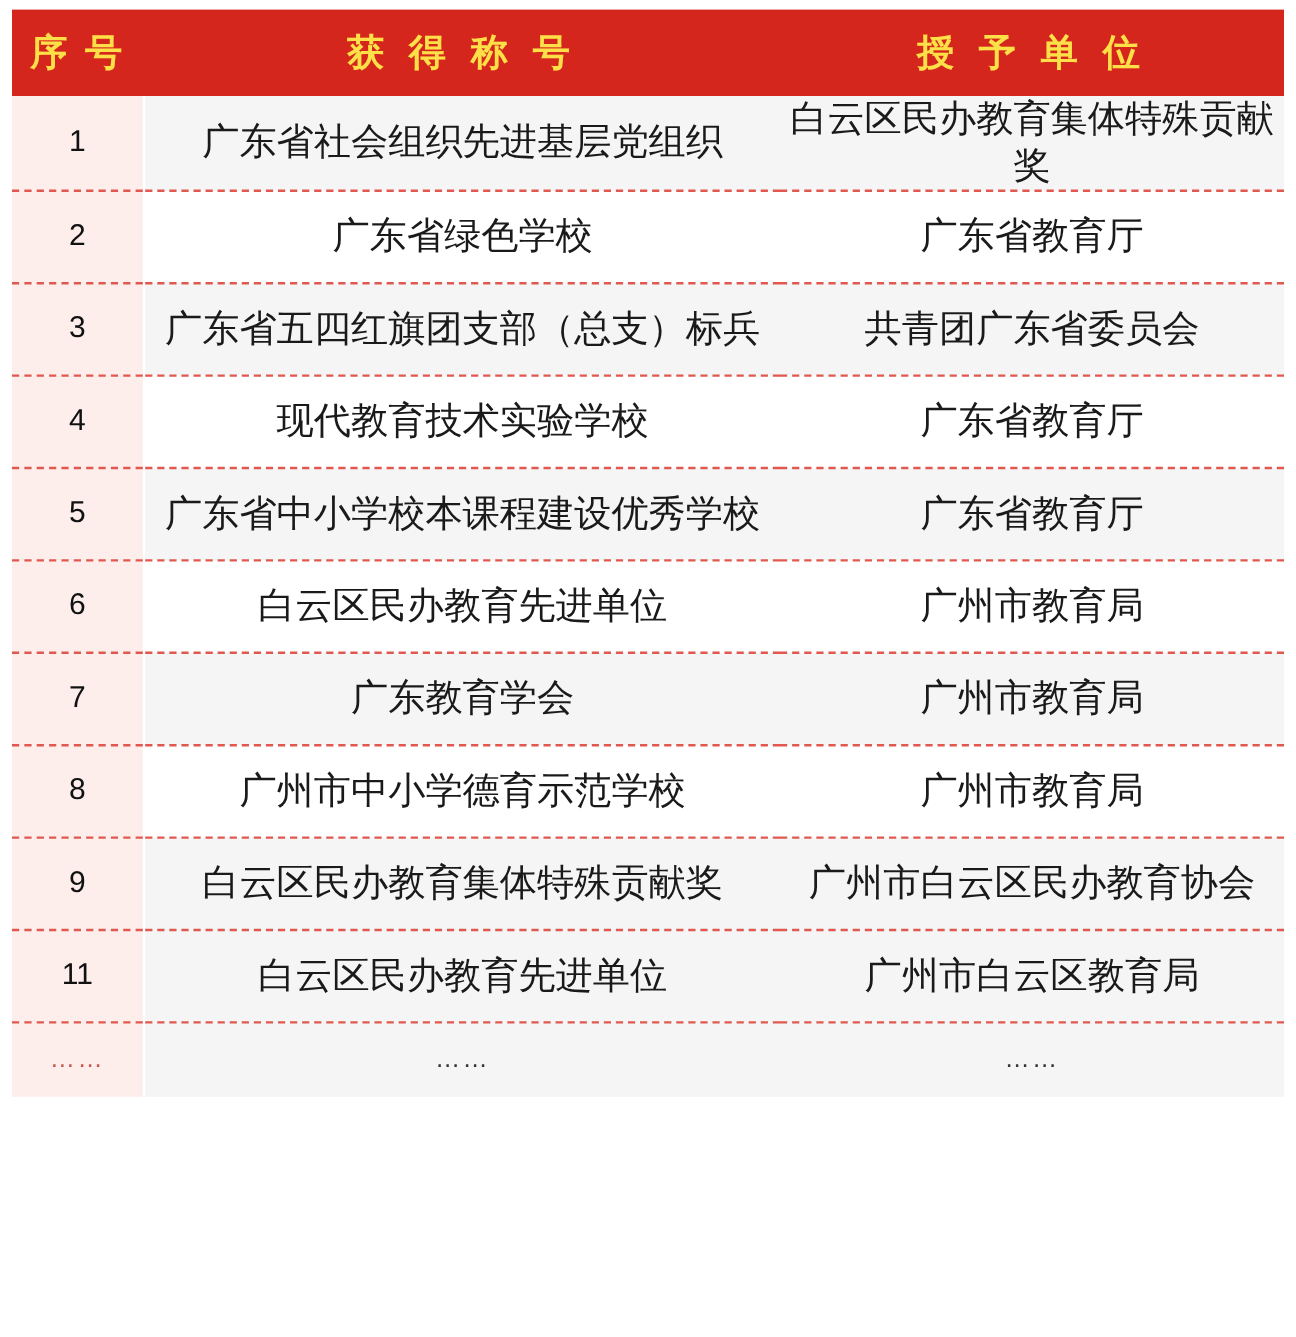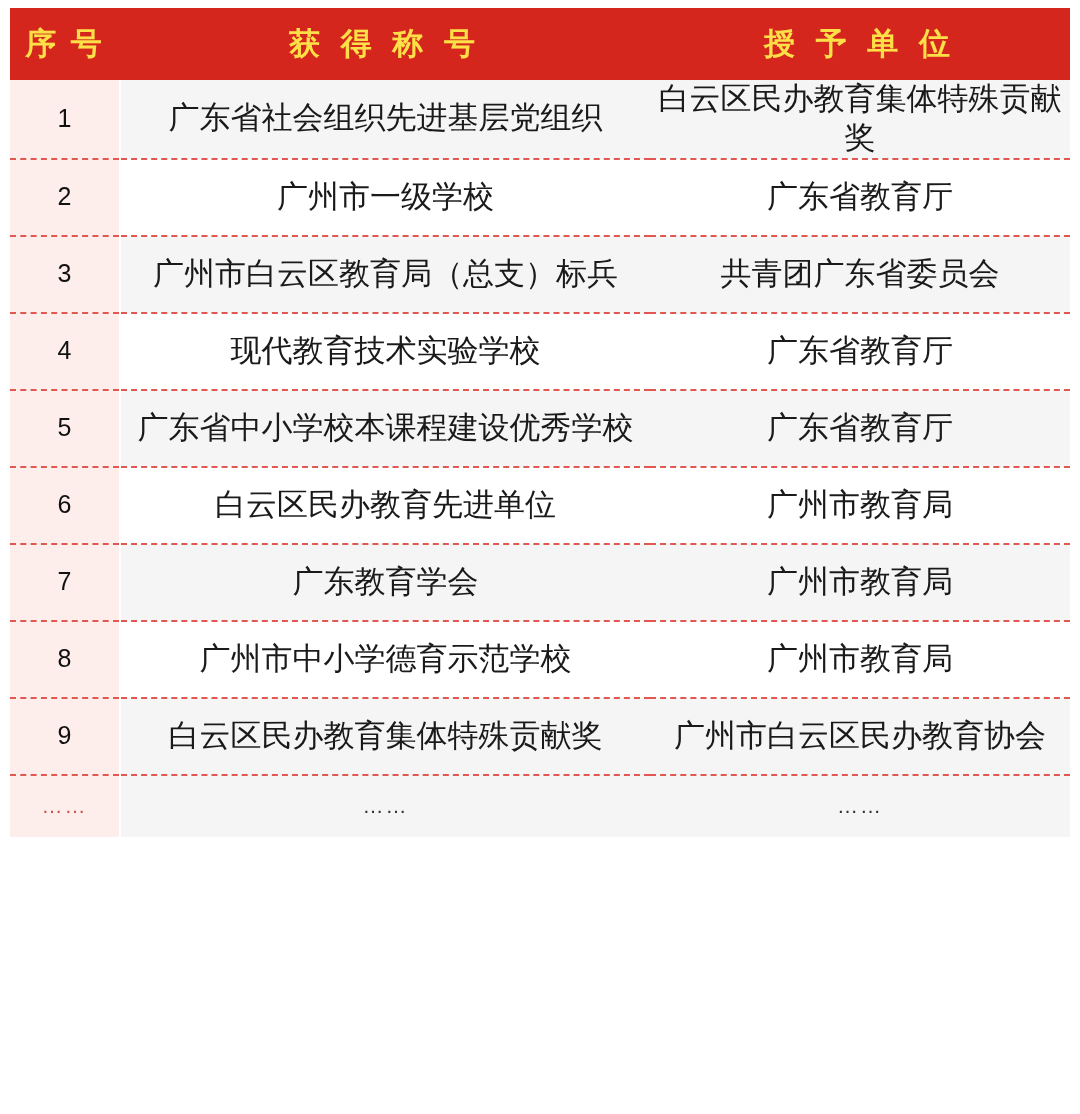--- a/index.html
+++ b/index.html
@@ -101,26 +101,26 @@
       </tr>
     </thead>
     <tbody>
       <tr class="row-odd">
         <td class="cell-index">1</td>
         <td class="cell-title">广东省社会组织先进基层党组织</td>
         <td class="cell-org">白云区民办教育集体特殊贡献奖</td>
       </tr>
       <tr class="row-even">
         <td class="cell-index">2</td>
-        <td class="cell-title">广州市一级学校</td>
+        <td class="cell-title">广东省绿色学校</td>
         <td class="cell-org">广东省教育厅</td>
       </tr>
       <tr class="row-odd">
         <td class="cell-index">3</td>
-        <td class="cell-title">广州市白云区教育局（总支）标兵</td>
+        <td class="cell-title">广东省五四红旗团支部（总支）标兵</td>
         <td class="cell-org">共青团广东省委员会</td>
       </tr>
       <tr class="row-even">
         <td class="cell-index">4</td>
         <td class="cell-title">现代教育技术实验学校</td>
         <td class="cell-org">广东省教育厅</td>
       </tr>
       <tr class="row-odd">
         <td class="cell-index">5</td>
         <td class="cell-title">广东省中小学校本课程建设优秀学校</td>
@@ -139,20 +139,25 @@
       <tr class="row-even">
         <td class="cell-index">8</td>
         <td class="cell-title">广州市中小学德育示范学校</td>
         <td class="cell-org">广州市教育局</td>
       </tr>
       <tr class="row-odd">
         <td class="cell-index">9</td>
         <td class="cell-title">白云区民办教育集体特殊贡献奖</td>
         <td class="cell-org">广州市白云区民办教育协会</td>
       </tr>
+      <tr class="row-odd">
+        <td class="cell-index">11</td>
+        <td class="cell-title">白云区民办教育先进单位</td>
+        <td class="cell-org">广州市白云区教育局</td>
+      </tr>
       <tr class="row-odd row-ellipsis">
         <td class="cell-index">……</td>
         <td class="cell-title">……</td>
         <td class="cell-org">……</td>
       </tr>
     </tbody>
   </table>
 </div>
 
 </body></html>

